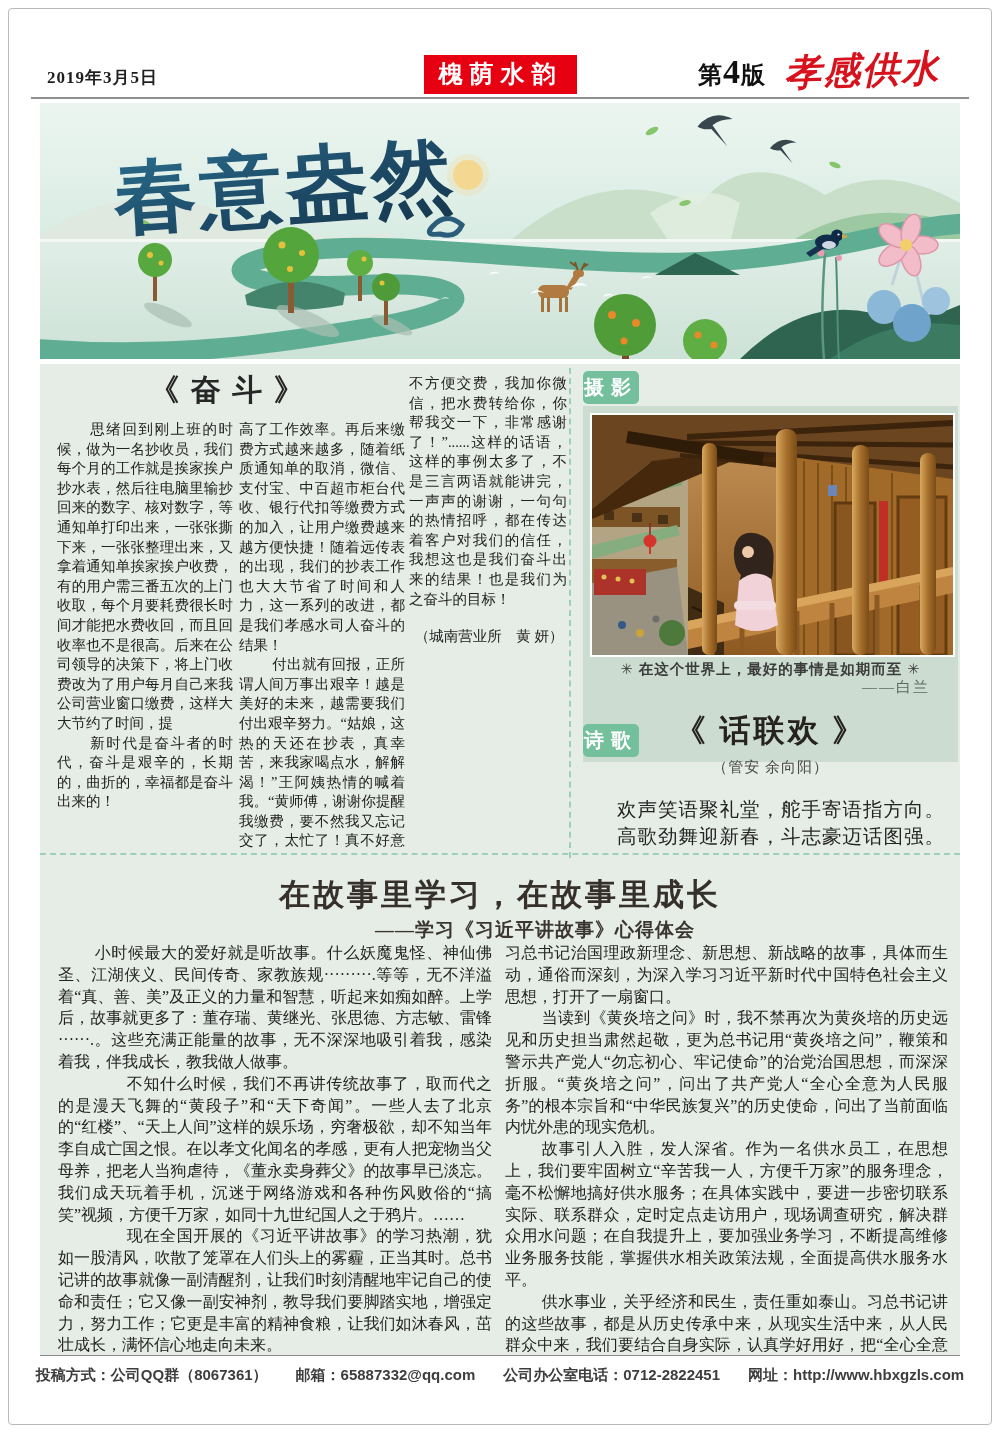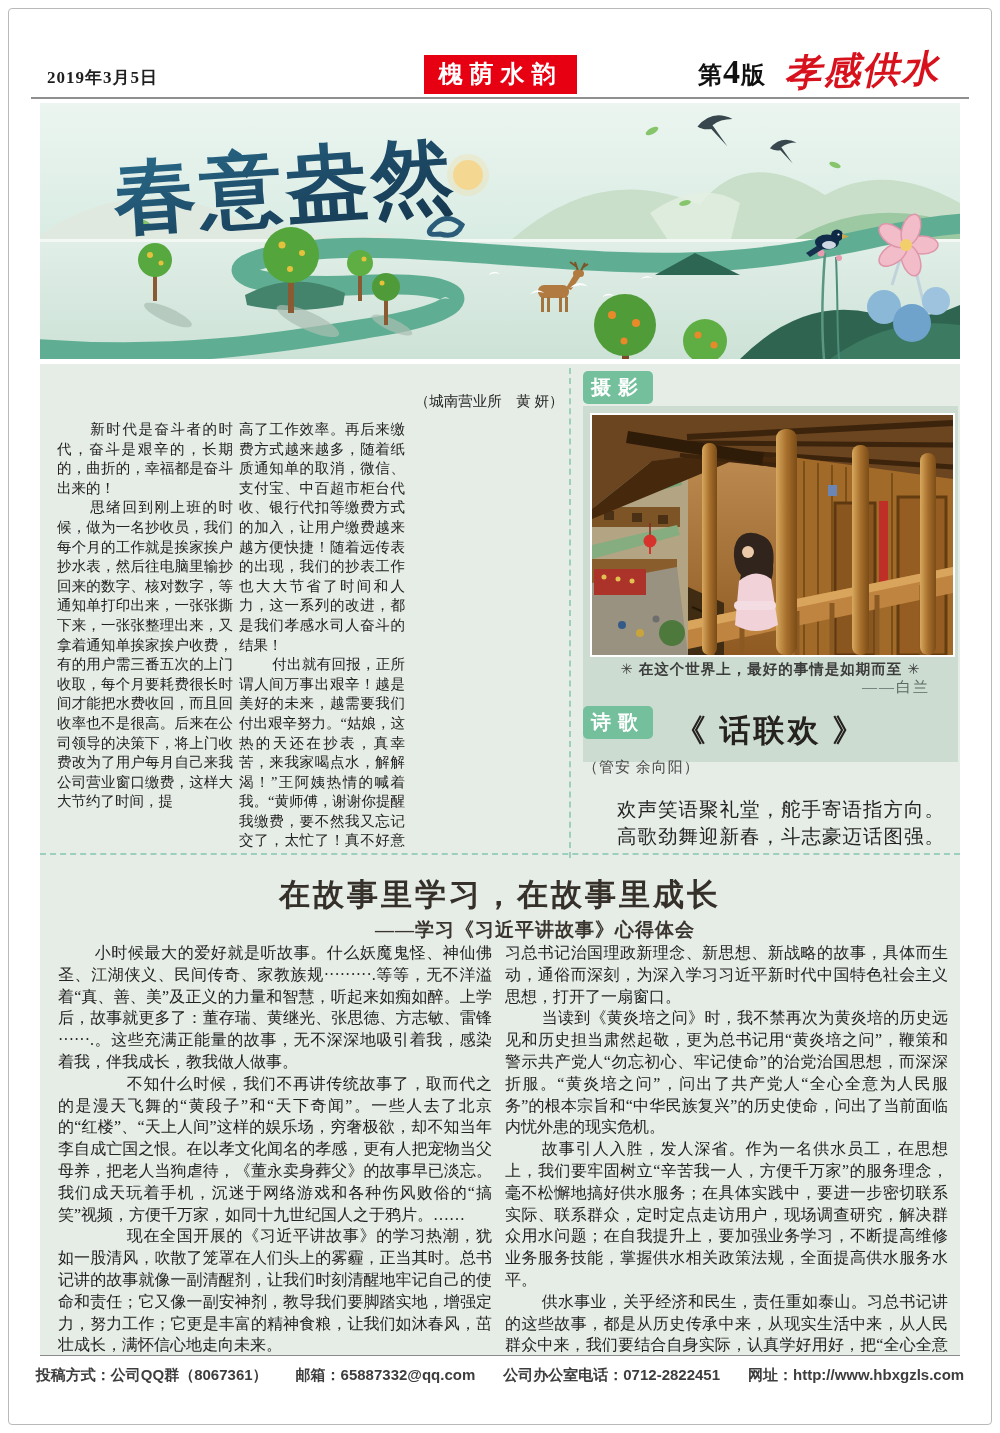--- a/index.html
+++ b/index.html
@@ -30,32 +30,32 @@
             color:#262626;letter-spacing:2px;}
   .col{position:absolute;font-size:14.5px;line-height:19.6px;text-align:justify;overflow:hidden;color:#222;}
   .col p{margin:0;}
   .col1{left:17px;top:56px;width:176px;height:430px;}
   .col2{left:199px;top:56px;width:166px;height:430px;}
   .col3{left:369px;top:10px;width:158px;height:476px;}
   .ind2{text-indent:2.3em;} .ind4{text-indent:4.3em;} .noind{text-indent:0;}
   .fd-byline{margin-top:18px !important;text-indent:0.4em;}
 
   .sec-label{position:absolute;background:var(--label_green,#74c09c);color:#fff;font-weight:bold;font-size:20px;
-             padding:3px 8px;border-radius:5px;letter-spacing:7px;font-family:"Liberation Serif","DejaVu Serif",serif;}
-  .lab-photo{left:543px;top:7px;} .lab-poem{left:543px;top:342px;}
+             padding:3px 1px;border-radius:5px;letter-spacing:7px;font-family:"Liberation Serif","DejaVu Serif",serif;}
+  .lab-photo{left:543px;top:7px;} .lab-poem{left:543px;top:360px;}
 
   .photo-frame{position:absolute;left:543px;top:42px;width:375px;height:356px;background:var(--frame_green,#ccdcd1);}
   .photo{position:absolute;left:7px;top:7px;width:361px;height:240px;border:2px solid #fff;overflow:hidden;background:#a97634;}
   .photo-caption{position:absolute;left:0;top:254px;width:100%;text-align:center;font-family:"Liberation Sans","DejaVu Sans",sans-serif;
                  font-size:14.5px;font-weight:bold;color:#3c3c3c;letter-spacing:1px;}
   .photo-credit{position:absolute;right:28px;top:272px;font-size:15px;color:#5a6a64;letter-spacing:2px;}
 
   .poem-title{position:absolute;left:543px;top:346px;width:375px;text-align:center;font-size:31px;font-weight:bold;
               color:#262220;letter-spacing:3px;}
-  .poem-byline{position:absolute;left:543px;top:394px;width:375px;font-size:15px;color:#4a4a4a;letter-spacing:1px;}
+  .poem-byline{position:absolute;left:543px;top:394px;width:375px;text-align:center;font-size:15px;color:#4a4a4a;letter-spacing:1px;}
   .poem-line{position:absolute;left:577px;width:340px;font-size:19.5px;color:#242424;letter-spacing:1px;}
   .pl1{top:424px;margin-top:8px;} .pl2:{}
   .poem-line.pl2{top:459px;}
 
   .story-title{position:absolute;left:20px;top:510px;width:880px;text-align:center;font-size:31px;font-weight:bold;
                color:#36302a;letter-spacing:3px;}
   .story-sub{position:absolute;left:320px;top:553px;width:350px;text-align:center;font-size:19px;font-weight:bold;
              color:#3a352f;letter-spacing:1px;}
   .story-col{position:absolute;top:578px;font-size:16px;line-height:21.8px;text-align:justify;overflow:hidden;color:#232323;height:410px;}
   .story-col p{margin:0;}
@@ -203,29 +203,31 @@
         </g>
         <circle r="6" fill="#f3cf6b"></circle>
       </g>
     </svg>
   </div>
 
   <div class="content">
     <div class="vdash"></div>
     <div class="hdash"></div>
 
+    <div class="fd-title">《 奋 斗 》</div>
     <div class="col col1">
+      <p class="ind2">思绪回到刚上班的时候，做为一名抄收员，我们每个月的工作就是挨家挨户抄水表，然后往电脑里输抄回来的数字、核对数字，等通知单打印出来，一张张撕下来，一张张整理出来，又拿着通知单挨家挨户收费，有的用户需三番五次的上门收取，每个月要耗费很长时间才能把水费收回，而且回收率也不是很高。后来在公司领导的决策下，将上门收费改为了用户每月自己来我公司营业窗口缴费，这样大大节约了时间，提</p>
       <p class="ind2">新时代是奋斗者的时代，奋斗是艰辛的，长期的，曲折的，幸福都是奋斗出来的！</p>
-      <p class="ind2">思绪回到刚上班的时候，做为一名抄收员，我们每个月的工作就是挨家挨户抄水表，然后往电脑里输抄回来的数字、核对数字，等通知单打印出来，一张张撕下来，一张张整理出来，又拿着通知单挨家挨户收费，有的用户需三番五次的上门收取，每个月要耗费很长时间才能把水费收回，而且回收率也不是很高。后来在公司领导的决策下，将上门收费改为了用户每月自己来我公司营业窗口缴费，这样大大节约了时间，提</p>
     </div>
     <div class="col col2">
       <p class="noind">高了工作效率。再后来缴费方式越来越多，随着纸质通知单的取消，微信、支付宝、中百超市柜台代收、银行代扣等缴费方式的加入，让用户缴费越来越方便快捷！随着远传表的出现，我们的抄表工作也大大节省了时间和人力，这一系列的改进，都是我们孝感水司人奋斗的结果！</p>
       <p class="ind2">付出就有回报，正所谓人间万事出艰辛！越是美好的未来，越需要我们付出艰辛努力。“姑娘，这热的天还在抄表，真幸苦，来我家喝点水，解解渴！”王阿姨热情的喊着我。“黄师傅，谢谢你提醒我缴费，要不然我又忘记交了，太忙了！真不好意思！”“我人在外地，</p>
     </div>
     <div class="col col3">
+      <p class="noind">不方便交费，我加你微信，把水费转给你，你帮我交一下，非常感谢了！”......这样的话语，这样的事例太多了，不是三言两语就能讲完，一声声的谢谢，一句句的热情招呼，都在传达着客户对我们的信任，我想这也是我们奋斗出来的结果！也是我们为之奋斗的目标！</p>
       <p class="fd-byline">（城南营业所　黄 妍）</p>
     </div>
 
     <div class="sec-label lab-photo">摄影</div>
     <div class="photo-frame">
       <div class="photo">
         <svg viewBox="0 0 361 240" width="361" height="240">
           <defs>
             <linearGradient id="wood" x1="0" y1="0" x2="0" y2="1">
               <stop offset="0" stop-color="#c6955a"></stop>

